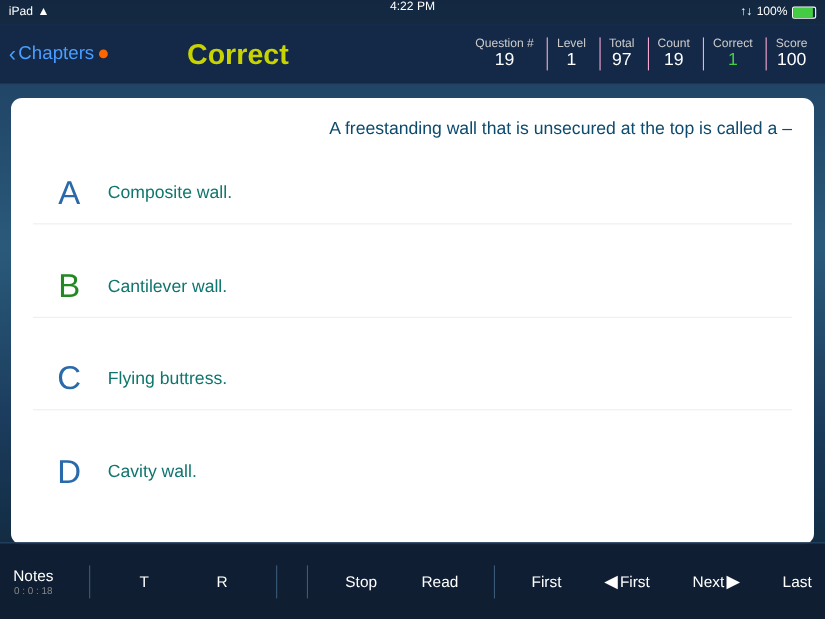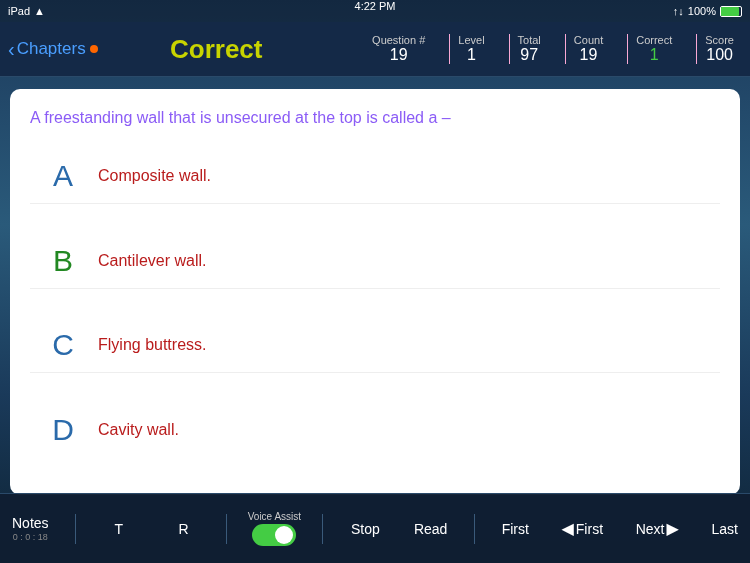--- a/index.html
+++ b/index.html
@@ -96,21 +96,21 @@
 
     .header-stats {
       flex: 1;
       display: flex;
       align-items: center;
       justify-content: flex-end;
       padding-right: 8px;
     }
     .stats-table {
       display: flex;
-      gap: 16px;
+      gap: 4px;
     }
     .stat-col {
       display: flex;
       flex-direction: column;
       align-items: center;
       padding: 0 8px;
       border-left: 1px solid #f9a8d4;
     }
     .stat-col:first-child { border-left: none; }
     .stat-label {
@@ -139,23 +139,24 @@
       border-radius: 10px;
       padding: 18px 20px;
       height: 100%;
       display: flex;
       flex-direction: column;
       justify-content: flex-start;
     }
 
     .question-text {
       font-size: 16px;
-      color: #8b5cf6;
+      color: #0c4a6e;
       margin-bottom: 0;
       line-height: 1.4;
+      text-align: right;
     }
 
     .answers-list {
       flex: 1;
       display: flex;
       flex-direction: column;
       justify-content: space-around;
       padding: 5px 0;
     }
 
@@ -173,21 +174,21 @@
       font-weight: 400;
       width: 50px;
       text-align: center;
       flex-shrink: 0;
     }
     .answer-letter.blue { color: #2a6aaa; }
     .answer-letter.green { color: #228822; }
 
     .answer-text {
       font-size: 16px;
-      color: #b91c1c;
+      color: #0f766e;
       margin-left: 10px;
     }
 
     
     .bottom-toolbar {
       position: absolute;
       bottom: 0;
       left: 0;
       right: 0;
       z-index: 10;
@@ -364,26 +365,20 @@
   <div class="toolbar-btn">
     <span>T</span>
   </div>
 
   <div class="toolbar-btn">
     <span>R</span>
   </div>
 
   <div class="toolbar-divider"></div>
 
-  <div class="voice-assist-group">
-    <span class="voice-assist-label">Voice Assist</span>
-    <div class="toggle-switch">
-      <div class="toggle-knob"></div>
-    </div>
-  </div>
 
   <div class="toolbar-divider"></div>
 
   <div class="toolbar-btn">
     <span>Stop</span>
   </div>
 
   <div class="toolbar-btn">
     <span>Read</span>
   </div>

